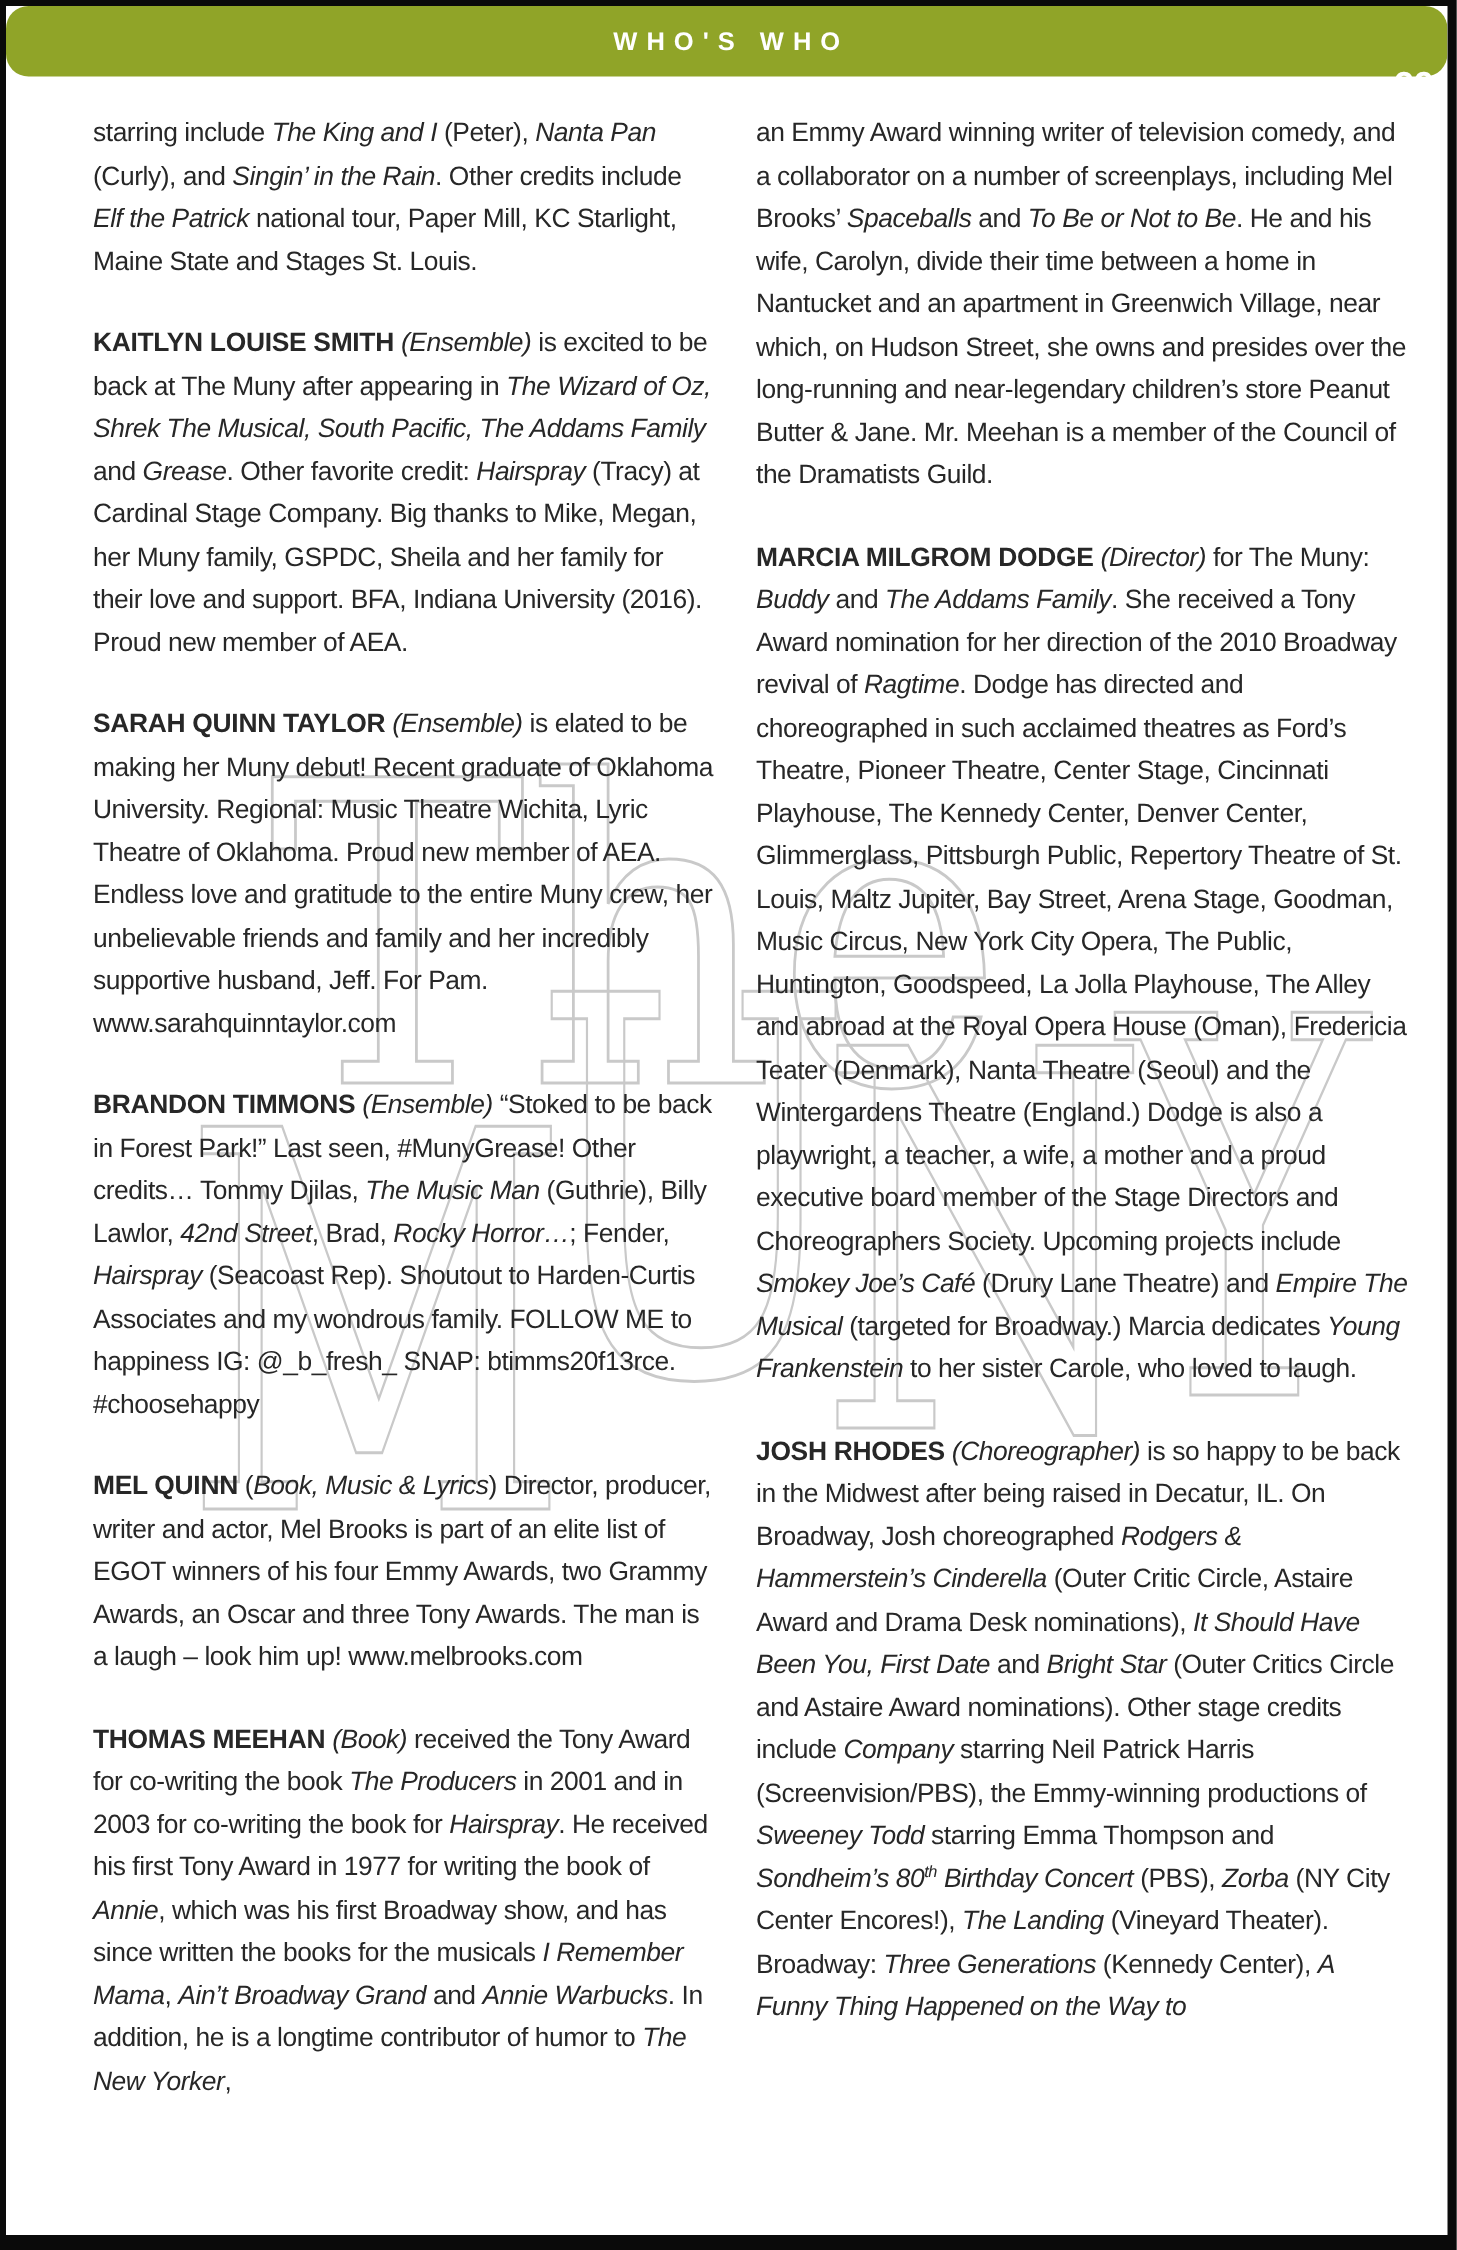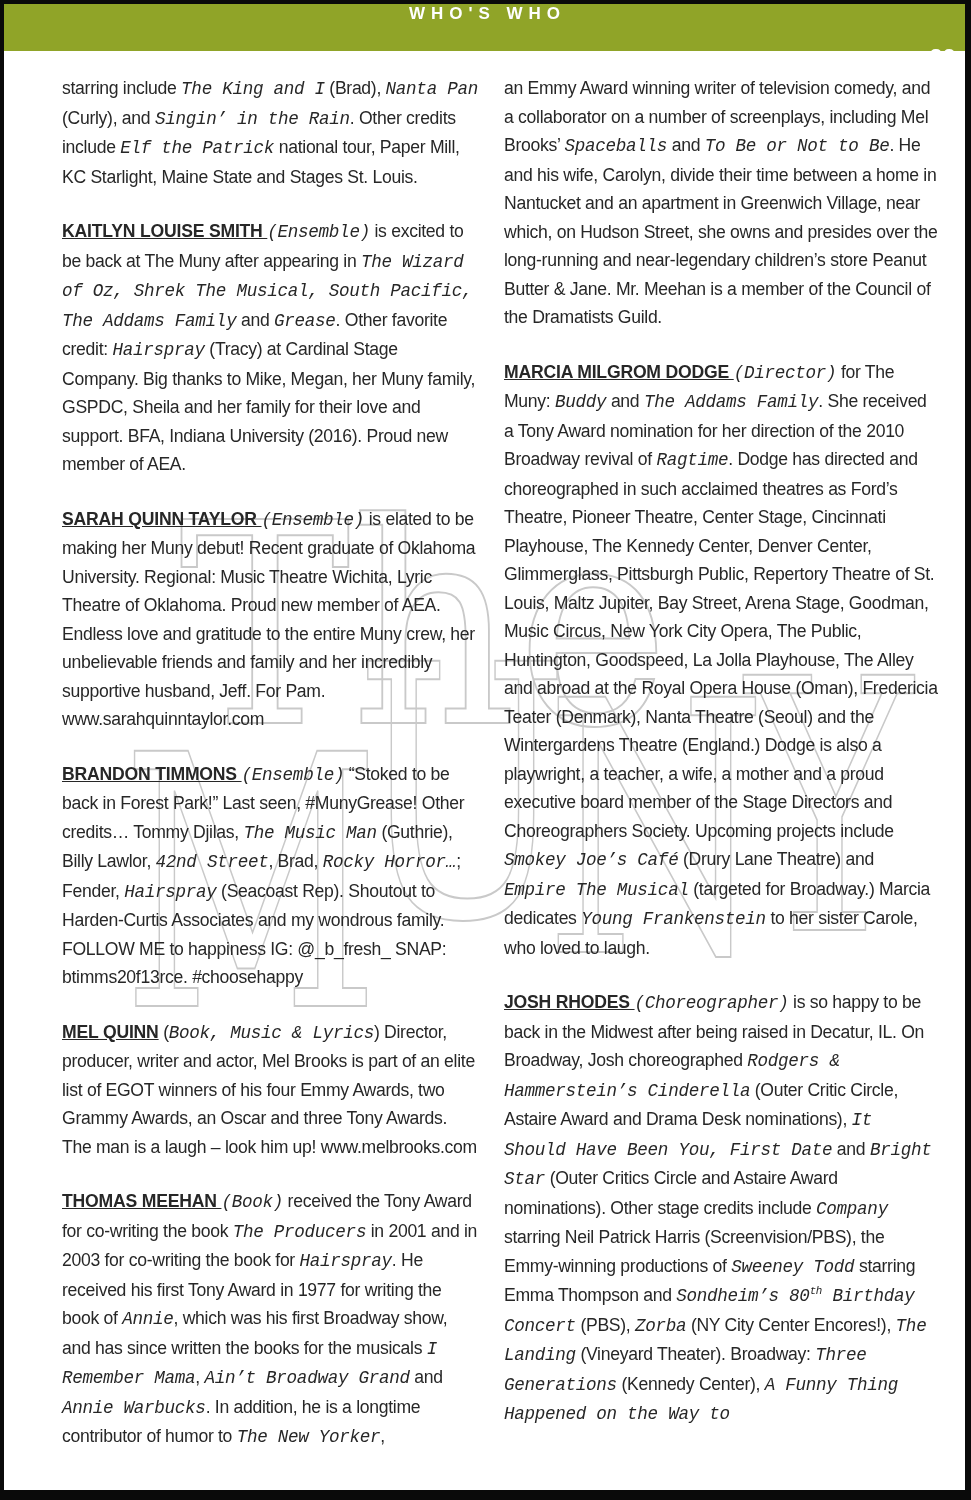--- a/index.html
+++ b/index.html
@@ -11,21 +11,21 @@
     border:solid #0a0a0a;
     border-width:4px 6px 10px 4px;
     overflow:hidden;
     font-family:"Liberation Sans","DejaVu Sans",sans-serif;
   }
   
   .topbar{
     position:relative;
     height:47px;
     background:var(--green,#90a428);
-    display:flex;align-items:flex-start;justify-content:center;
+    display:flex;align-items:center;justify-content:center;border-radius:15px;
   }
   .topbar .title{
     color:#fff;font-weight:bold;font-size:17px;letter-spacing:6px;
     transform:translateX(3px);
   }
   .topbar .pagenum{
     position:absolute;right:9px;top:50%;transform:translateY(-44%);
     color:#fff;font-weight:bold;font-size:24px;letter-spacing:0;margin-top:28px;
   }
   
@@ -52,22 +52,22 @@
   .col{width:416px;}
   .col.right{width:436px;}
   .bio{
     margin:0 0 26px 0;
     font-size:17.6px;
     line-height:28.5px;
     letter-spacing:-0.3px;
     color:var(--ink,#272727);
     text-align:left;
   }
-  .bio b{font-weight:bold;letter-spacing:-0.2px;text-decoration:underline;}
-  .bio i{font-style:italic;font-family:Liberation Mono, monospace;}
+  .bio b{font-weight:bold;letter-spacing:-0.2px;}
+  .bio i{font-style:italic;}
   .bio sup{font-size:62%;line-height:0;}
 </style>
 </head>
 <body>
 
 <div class="page" style="--green: #90a428; --ink: #272727; --wm: #c9c9c9;">
 
   <div class="topbar">
     <span class="title">WHO'S WHO</span>
     <span class="pagenum">29</span>
@@ -77,21 +77,21 @@
     <span class="wm-the">The</span>
 
   <span class="wm-m">M</span>
       <span class="wm-u">U</span>
       <span class="wm-n">N</span>
       <span class="wm-y">Y</span>
     </div>
 
   <div class="content">
     <div class="col left">
-        <p class="bio"><span>starring include </span><i>The King and I</i><span> (Brad), </span><i>Nanta Pan</i><span> (Curly), and </span><i>Singin’ in the Rain</i><span>. Other credits include </span><i>Elf the Patrick</i><span> national tour, Paper Mill, KC Starlight, Maine State and Stages St. Louis.</span></p>
+        <p class="bio"><span>starring include </span><i>The King and I</i><span> (Peter), </span><i>Nanta Pan</i><span> (Curly), and </span><i>Singin’ in the Rain</i><span>. Other credits include </span><i>Elf the Patrick</i><span> national tour, Paper Mill, KC Starlight, Maine State and Stages St. Louis.</span></p>
         <p class="bio"><b>KAITLYN LOUISE SMITH </b><i>(Ensemble)</i><span> is excited to be back at The Muny after appearing in </span><i>The Wizard of Oz, Shrek The Musical, South Pacific, The Addams Family</i><span> and </span><i>Grease</i><span>. Other favorite credit: </span><i>Hairspray</i><span> (Tracy) at Cardinal Stage Company. Big thanks to Mike, Megan, her Muny family, GSPDC, Sheila and her family for their love and support. BFA, Indiana University (2016). Proud new member of AEA.</span></p>
         <p class="bio"><b>SARAH QUINN TAYLOR </b><i>(Ensemble)</i><span> is elated to be making her Muny debut! Recent graduate of Oklahoma University. Regional: Music Theatre Wichita, Lyric Theatre of Oklahoma. Proud new member of AEA. Endless love and gratitude to the entire Muny crew, her unbelievable friends and family and her incredibly supportive husband, Jeff. For Pam. www.sarahquinntaylor.com</span></p>
         <p class="bio"><b>BRANDON TIMMONS </b><i>(Ensemble)</i><span> “Stoked to be back in Forest Park!” Last seen, #MunyGrease! Other credits… Tommy Djilas, </span><i>The Music Man</i><span> (Guthrie), Billy Lawlor, </span><i>42nd Street</i><span>, Brad, </span><i>Rocky Horror…</i><span>; Fender, </span><i>Hairspray</i><span> (Seacoast Rep). Shoutout to Harden-Curtis Associates and my wondrous family. FOLLOW ME to happiness IG: @_b_fresh_ SNAP: btimms20f13rce. #choosehappy</span></p>
         <p class="bio"><b>MEL QUINN</b><span> (</span><i>Book, Music &amp; Lyrics</i><span>) Director, producer, writer and actor, Mel Brooks is part of an elite list of EGOT winners of his four Emmy Awards, two Grammy Awards, an Oscar and three Tony Awards. The man is a laugh – look him up! www.melbrooks.com</span></p>
         <p class="bio"><b>THOMAS MEEHAN </b><i>(Book)</i><span> received the Tony Award for co-writing the book </span><i>The Producers</i><span> in 2001 and in 2003 for co-writing the book for </span><i>Hairspray</i><span>. He received his first Tony Award in 1977 for writing the book of </span><i>Annie</i><span>, which was his first Broadway show, and has since written the books for the musicals </span><i>I Remember Mama</i><span>, </span><i>Ain’t Broadway Grand</i><span> and </span><i>Annie Warbucks</i><span>. In addition, he is a longtime contributor of humor to </span><i>The New Yorker</i><span>,</span></p>
       </div>
     <div class="col right">
         <p class="bio"><span>an Emmy Award winning writer of television comedy, and a collaborator on a number of screenplays, including Mel Brooks’ </span><i>Spaceballs</i><span> and </span><i>To Be or Not to Be</i><span>. He and his wife, Carolyn, divide their time between a home in Nantucket and an apartment in Greenwich Village, near which, on Hudson Street, she owns and presides over the long-running and near-legendary children’s store Peanut Butter &amp; Jane. Mr. Meehan is a member of the Council of the Dramatists Guild.</span></p>
         <p class="bio"><b>MARCIA MILGROM DODGE </b><i>(Director)</i><span> for The Muny: </span><i>Buddy</i><span> and </span><i>The Addams Family</i><span>. She received a Tony Award nomination for her direction of the 2010 Broadway revival of </span><i>Ragtime</i><span>. Dodge has directed and choreographed in such acclaimed theatres as Ford’s Theatre, Pioneer Theatre, Center Stage, Cincinnati Playhouse, The Kennedy Center, Denver Center, Glimmerglass, Pittsburgh Public, Repertory Theatre of St. Louis, Maltz Jupiter, Bay Street, Arena Stage, Goodman, Music Circus, New York City Opera, The Public, Huntington, Goodspeed, La Jolla Playhouse, The Alley and abroad at the Royal Opera House (Oman), Fredericia Teater (Denmark), Nanta Theatre (Seoul) and the Wintergardens Theatre (England.) Dodge is also a playwright, a teacher, a wife, a mother and a proud executive board member of the Stage Directors and Choreographers Society. Upcoming projects include </span><i>Smokey Joe’s Café</i><span> (Drury Lane Theatre) and </span><i>Empire The Musical</i><span> (targeted for Broadway.) Marcia dedicates </span><i>Young Frankenstein</i><span> to her sister Carole, who loved to laugh.</span></p>
         <p class="bio"><b>JOSH RHODES </b><i>(Choreographer)</i><span> is so happy to be back in the Midwest after being raised in Decatur, IL. On Broadway, Josh choreographed </span><i>Rodgers &amp; Hammerstein’s Cinderella</i><span> (Outer Critic Circle, Astaire Award and Drama Desk nominations), </span><i>It Should Have Been You, First Date</i><span> and </span><i>Bright Star</i><span> (Outer Critics Circle and Astaire Award nominations). Other stage credits include </span><i>Company</i><span> starring Neil Patrick Harris (Screenvision/PBS), the Emmy-winning productions of </span><i>Sweeney Todd</i><span> starring Emma Thompson and </span><i>Sondheim’s 80</i><sup><i>th</i></sup><i> Birthday Concert</i><span> (PBS), </span><i>Zorba</i><span> (NY City Center Encores!), </span><i>The Landing</i><span> (Vineyard Theater). Broadway: </span><i>Three Generations</i><span> (Kennedy Center), </span><i>A Funny Thing Happened on the Way to</i></p>

